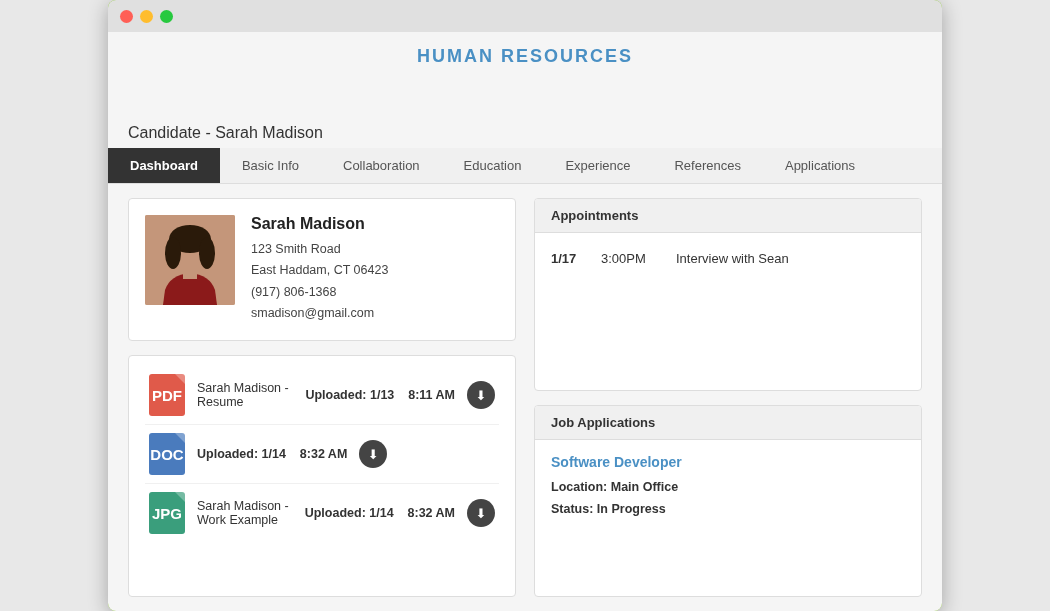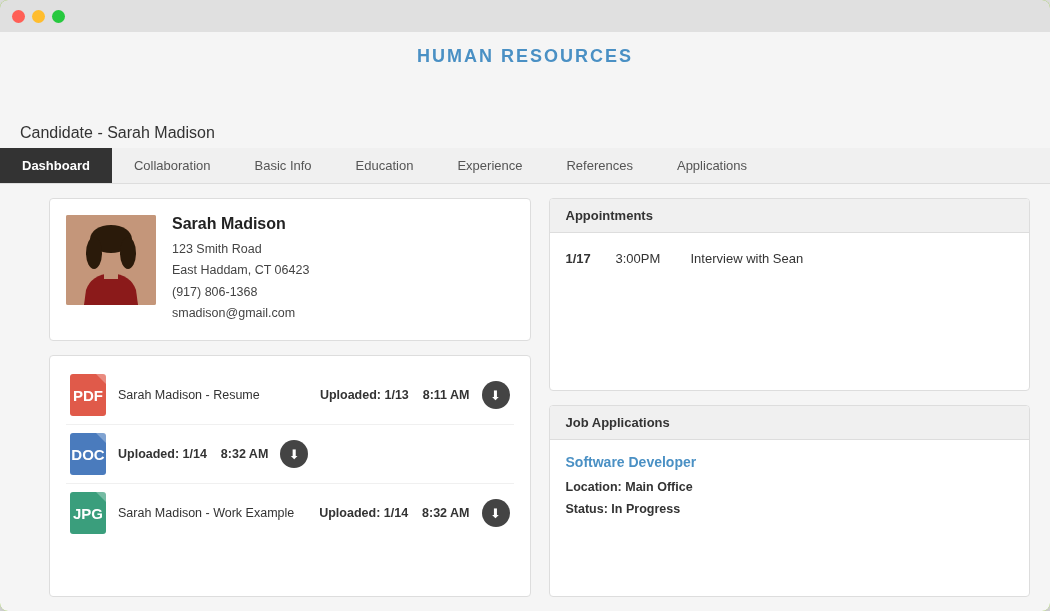--- a/index.html
+++ b/index.html
@@ -5,21 +5,21 @@
     * { box-sizing: border-box; margin: 0; padding: 0; }
     body {
       font-family: -apple-system, BlinkMacSystemFont, 'Segoe UI', Arial, sans-serif;
       background: #e8e8e8;
       display: flex;
       justify-content: center;
       align-items: center;
       min-height: 100vh;
     }
     .window {
-      width: 1050px;
+      width: 834px;
       height: 611px;
       background: #84cc16;
       border-radius: 8px;
       box-shadow: 0 4px 20px rgba(0,0,0,0.3);
       overflow: hidden;
       display: flex;
       flex-direction: column;
     }
     .title-bar {
       background: #e0e0e0;
@@ -82,21 +82,20 @@
       color: #fff;
       font-weight: 600;
     }
     .main-content {
       flex: 1;
       display: grid;
       grid-template-columns: 1fr 1fr;
       gap: 18px;
       padding: 14px 20px;
       overflow: hidden;
-      margin-left: 29px;
     }
     .left-col, .right-col {
       display: flex;
       flex-direction: column;
       gap: 14px;
     }
     .profile-card {
       background: #fff;
       border: 1px solid #ddd;
       border-radius: 4px;
@@ -242,22 +241,22 @@
   <div class="app-content">
 
     <div class="app-header">
       <div class="app-title">HUMAN RESOURCES</div>
     </div>
 
     <div class="candidate-label">Candidate - Sarah Madison</div>
 
     <div class="tab-bar">
       <button class="tab active">Dashboard</button>
+      <button class="tab">Basic Info</button>
       <button class="tab">Collaboration</button>
-      <button class="tab">Basic Info</button>
       <button class="tab">Education</button>
       <button class="tab">Experience</button>
       <button class="tab">References</button>
       <button class="tab">Applications</button>
     </div>
 
     <div class="main-content">
 
       <div class="left-col">
 

